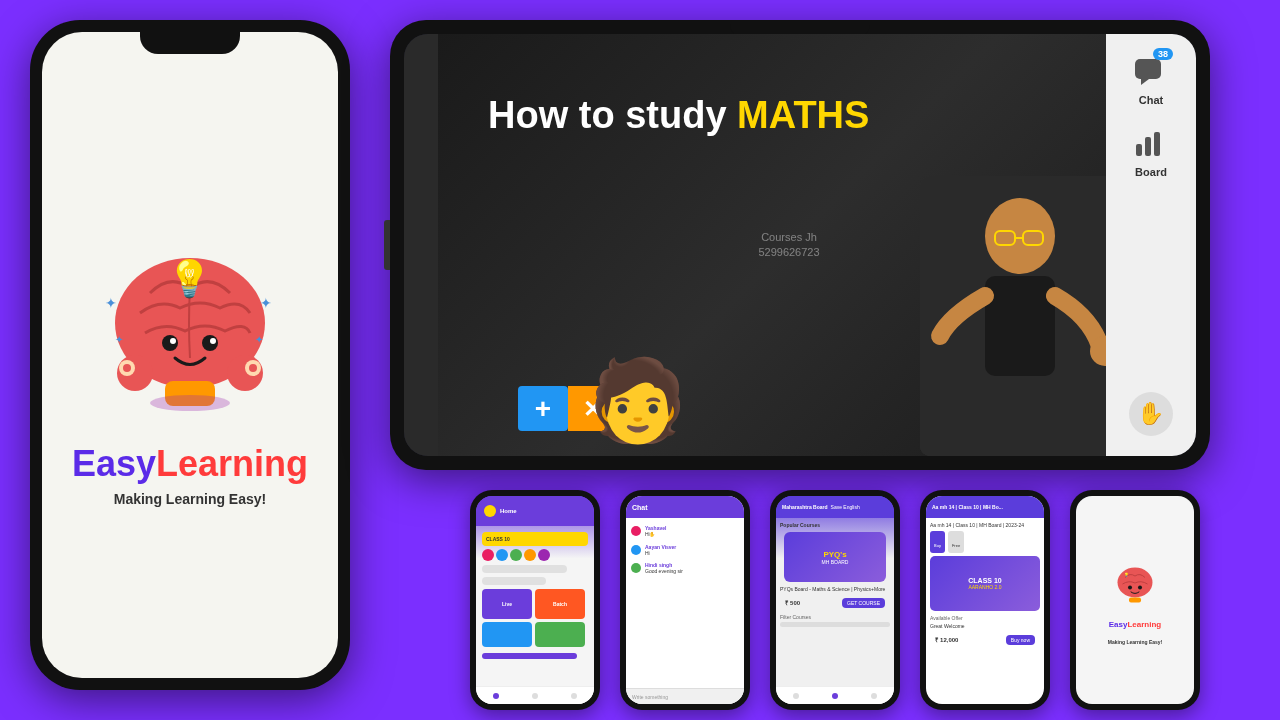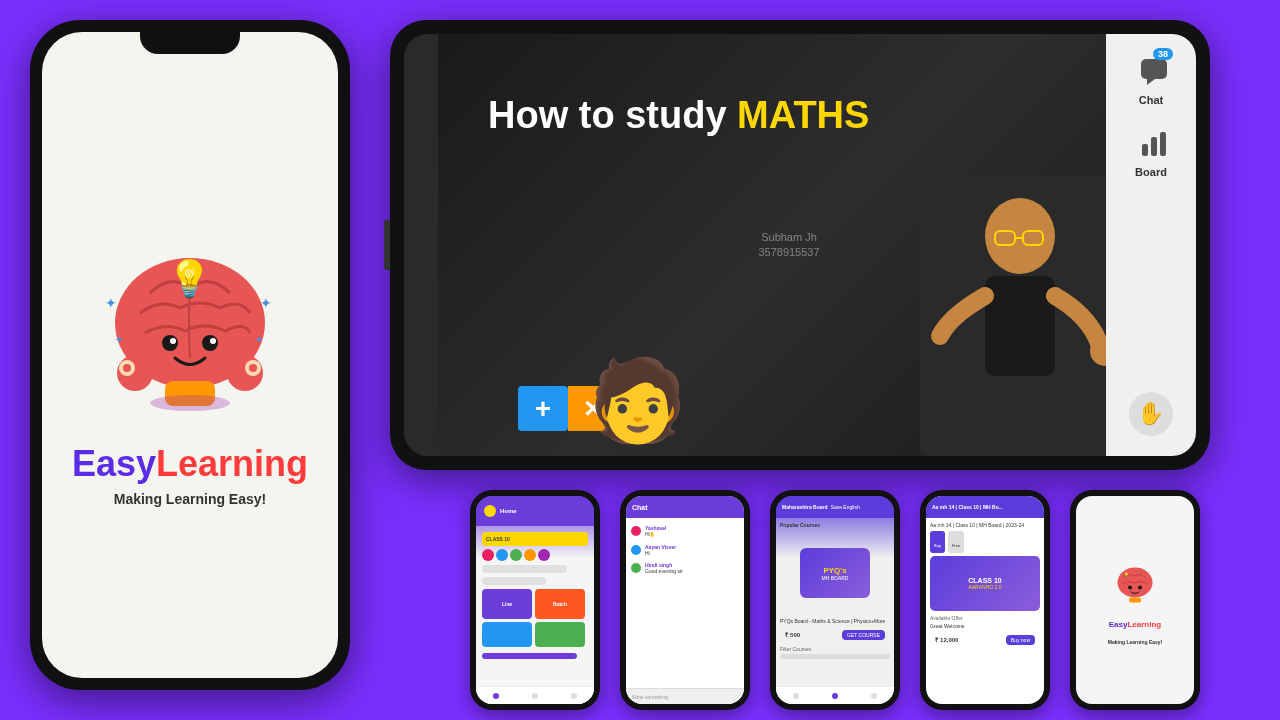--- a/index.html
+++ b/index.html
@@ -194,21 +194,21 @@
       border-radius: 10px;
       padding: 1px 5px;
       min-width: 18px;
       text-align: center;
     }
     .sidebar-icon {
       width: 36px;
       height: 36px;
       display: flex;
       align-items: center;
-      justify-content: flex-end;
+      justify-content: flex-start;
     }
     .sidebar-label {
       font-size: 11px;
       color: #333;
       font-weight: 600;
     }
     .hand-btn {
       margin-top: auto;
       width: 44px;
       height: 44px;
@@ -361,21 +361,21 @@
       width: 6px;
       height: 6px;
       border-radius: 50%;
       background: #ddd;
     }
     .nav-dot.active {
       background: #6B3DDB;
     }
     .pyq-banner {
       background: linear-gradient(135deg, #5B3DDB, #8B5DDB);
-      margin: 20px;
+      margin: 4px;
       border-radius: 6px;
       height: 50px;
       display: flex;
       align-items: center;
       justify-content: center;
       flex-direction: column;
     }
     .pyq-text {
       color: #FFD700;
       font-size: 8px;
@@ -551,22 +551,22 @@
 
         <div class="math-symbol-row">
           <div class="plus-block">+</div>
           <div class="x-block">✕</div>
           <div class="div-block">÷</div>
         </div>
 
         <div class="cartoon-boy">🧑</div>
 
         <div class="watermark">
-          <div>Subham Jh</div>
-          <div>3578915537</div>
+          <div>Courses Jh</div>
+          <div>5299626723</div>
         </div>
 
         <div class="teacher-overlay">
           <div class="teacher-silhouette">
             
             <svg viewBox="0 0 200 280" width="200" height="280">
               <rect x="0" y="0" width="200" height="280" fill="#2a2a2a"></rect>
 
               <ellipse cx="100" cy="60" rx="35" ry="38" fill="#C68642"></ellipse>
 

